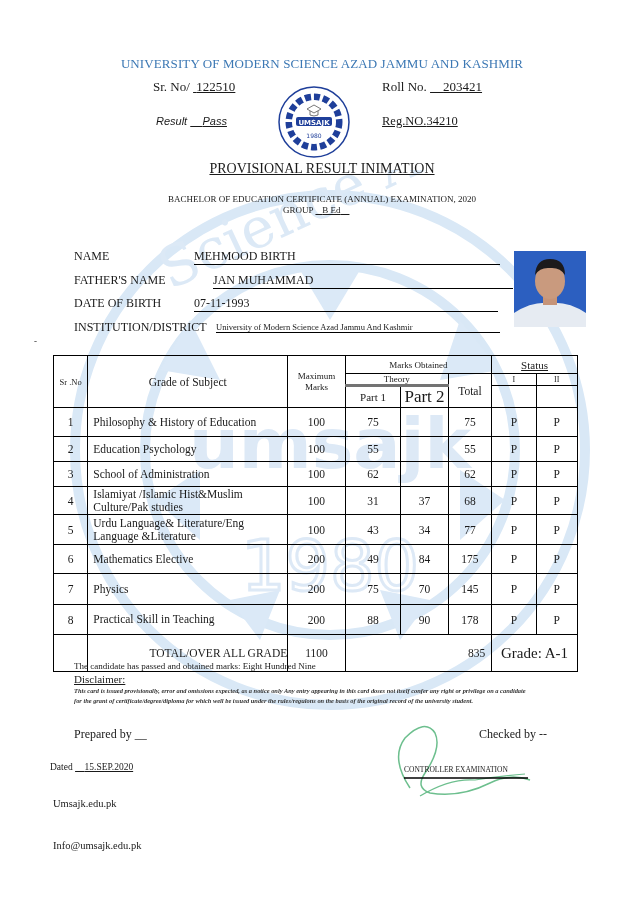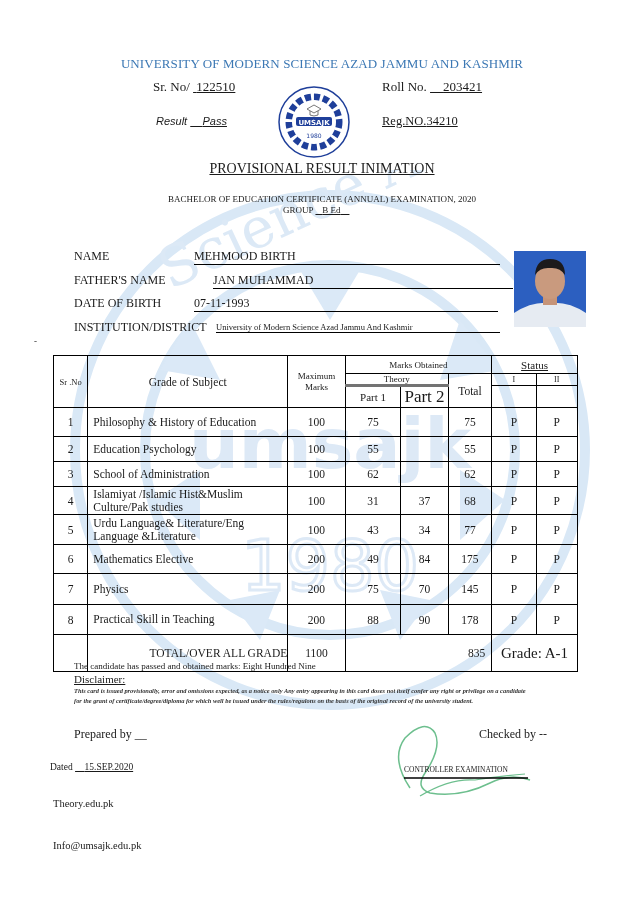--- a/index.html
+++ b/index.html
@@ -234,14 +234,14 @@
   <span class="u">&nbsp;&nbsp;&nbsp;&nbsp;<span>15.SEP.2020</span></span>
 </div>
 
 <svg class="abs" style="left:380px;top:718px;" width="170" height="85" viewBox="0 0 170 85">
   <path d="M30 70 Q10 40 25 20 Q45 0 55 15 Q62 30 45 55 Q35 70 50 75 Q80 80 110 65 Q130 55 150 62" fill="none" stroke="#6dbf8e" stroke-width="1.5"></path>
   <path d="M40 78 Q70 60 95 62 Q120 58 145 56" fill="none" stroke="#6dbf8e" stroke-width="1.2"></path>
   <line x1="24" y1="60" x2="148" y2="60" stroke="#000" stroke-width="1.5"></line>
 </svg>
 <div class="abs" style="left:404px;top:765px;font-size:7.5px;">CONTROLLER EXAMINATION</div>
 
-<div class="abs" style="left:53px;top:798px;font-size:10.5px;">Theory.edu.pk</div>
+<div class="abs" style="left:53px;top:798px;font-size:10.5px;">Umsajk.edu.pk</div>
 <div class="abs" style="left:53px;top:840px;font-size:10.5px;">Info@umsajk.edu.pk</div>
 
 </body></html>

